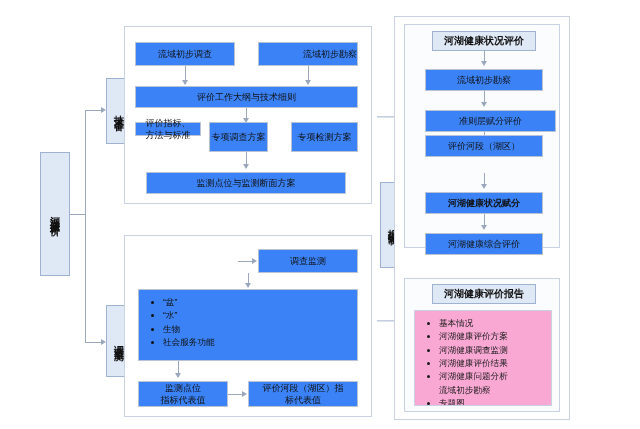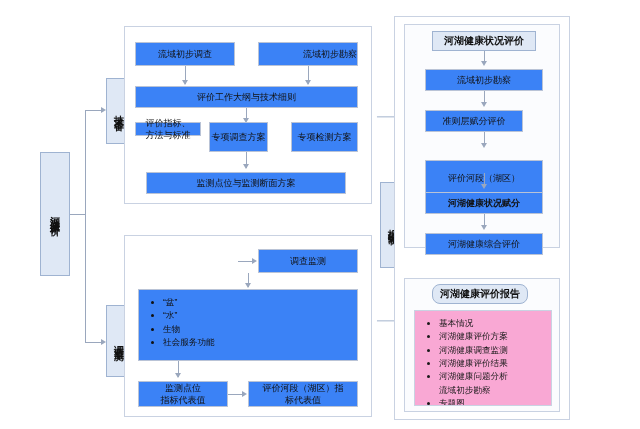--- a/index.html
+++ b/index.html
@@ -206,45 +206,45 @@
 
   <div class="vline" style="left:484px;top:51px;height:12px;"></div>
   <div class="arrow-d" style="left:480.5px;top:61px;"></div>
 
   <div class="box" style="left:425px;top:69px;width:118px;height:22px;">
     <span>流域初步勘察</span>
   </div>
   <div class="vline" style="left:484px;top:91px;height:13px;"></div>
   <div class="arrow-d" style="left:480.5px;top:102px;"></div>
 
-  <div class="box" style="left:425px;top:110px;width:98px;height:22px;">
+  <div class="box" style="left:425px;top:110px;width:131px;height:22px;">
     <span>准则层赋分评价</span>
   </div>
   <div class="vline" style="left:484px;top:132px;height:13px;"></div>
   <div class="arrow-d" style="left:480.5px;top:143px;"></div>
 
-  <div class="box" style="left:425px;top:160px;width:118px;height:36px;">
+  <div class="box" style="left:425px;top:135px;width:118px;height:22px;">
     <span>评价河段（湖区）</span>
   </div>
   <div class="vline" style="left:484px;top:173px;height:13px;"></div>
   <div class="arrow-d" style="left:480.5px;top:184px;"></div>
 
   <div class="box" style="left:425px;top:192px;width:118px;height:22px;font-weight:bold;">
     <span>河湖健康状况赋分</span>
   </div>
   <div class="vline" style="left:484px;top:214px;height:13px;"></div>
   <div class="arrow-d" style="left:480.5px;top:225px;"></div>
 
   <div class="box" style="left:425px;top:233px;width:118px;height:22px;">
     <span>河湖健康综合评价</span>
   </div>
 
   <div class="group shade" style="left:404px;top:278px;width:156px;height:134px;"></div>
 
-  <div class="box head" style="left:432px;top:284px;width:96px;height:20px;border-radius:8px;">
+  <div class="box head" style="left:432px;top:284px;width:104px;height:20px;">
     <span>河湖健康评价报告</span>
   </div>
 
   <div class="bodylist listbox" style="left:414px;top:310px;width:138px;height:96px;">
     <ul class="bullets">
       <li>基本情况</li>
       <li>河湖健康评价方案</li>
       <li>河湖健康调查监测</li>
       <li>河湖健康评价结果</li>
       <li style="white-space:pre-line;">河湖健康问题分析

